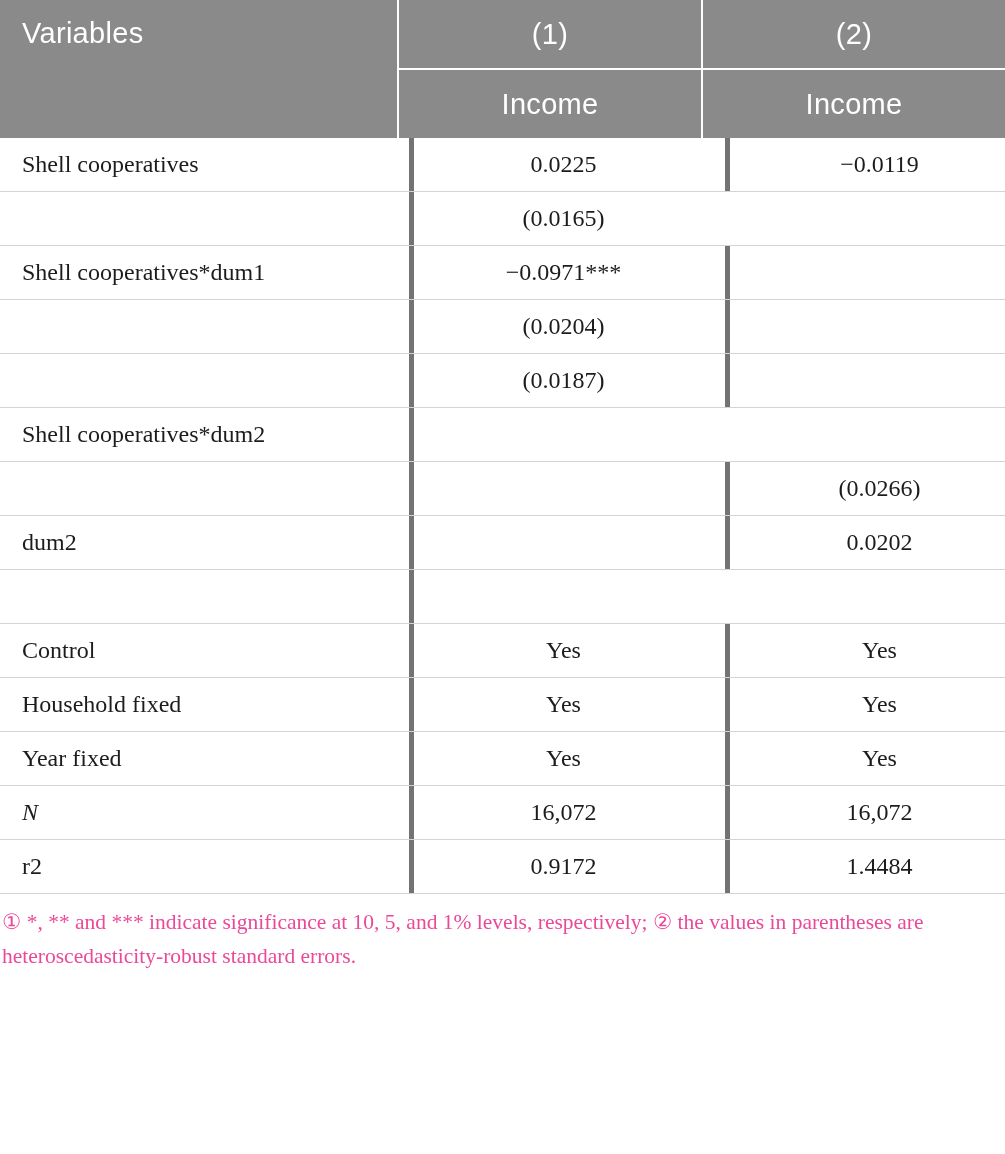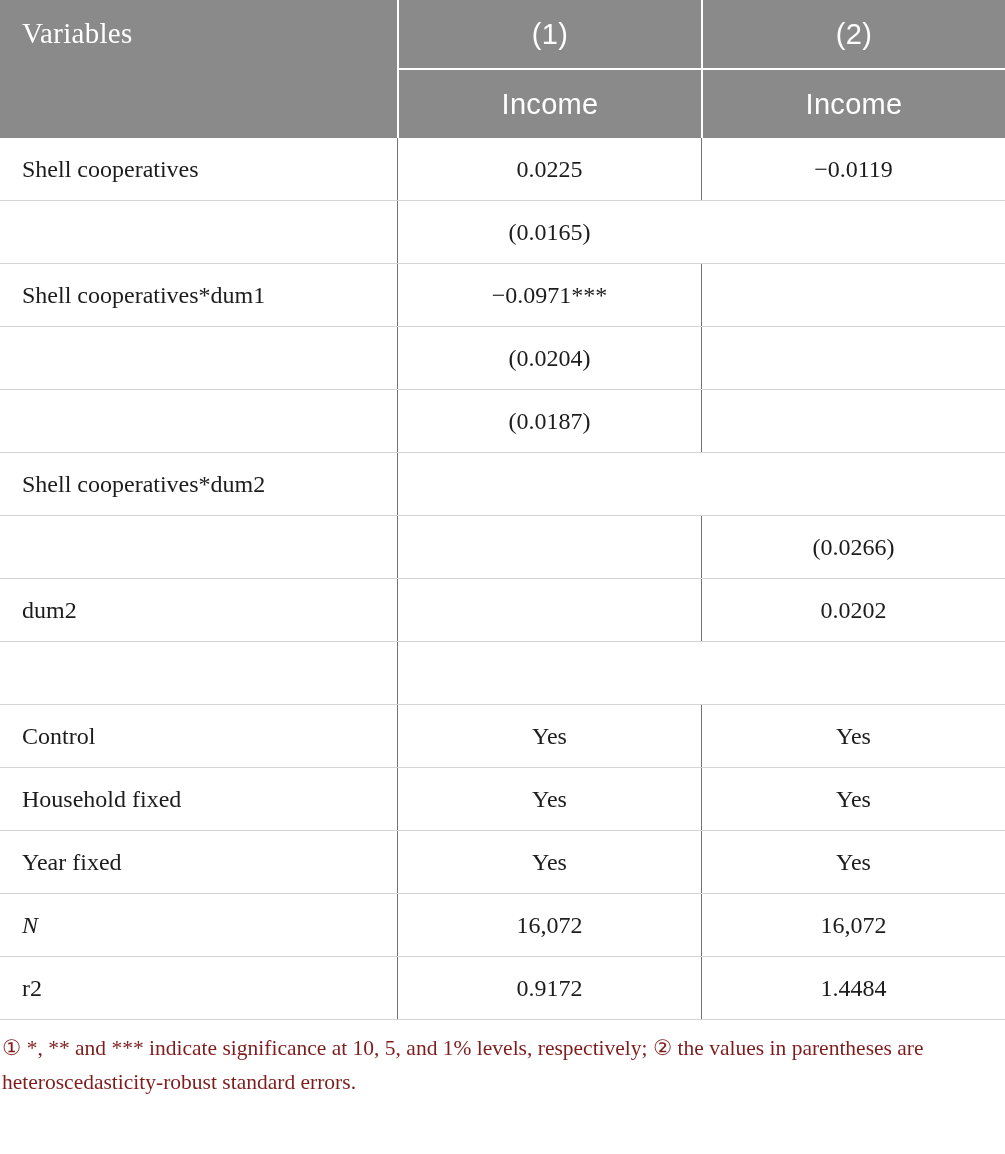--- a/index.html
+++ b/index.html
@@ -35,61 +35,61 @@
     align-items: center;
     justify-content: center;
   }
   .th-vars {
     grid-column: 1;
     grid-row: 1 / 3;
     justify-content: flex-start;
     align-items: flex-start;
     padding: 17px 0 0 22px;
     box-sizing: border-box;
-    font-family: Liberation Serif, serif;
   }
   .th-r1c2 { grid-column: 2; grid-row: 1; }
   .th-r1c3 { grid-column: 3; grid-row: 1; }
   .th-r2c2 { grid-column: 2; grid-row: 2; }
   .th-r2c3 { grid-column: 3; grid-row: 2; }
 
   
   .tbody {
     font-family: "Liberation Serif", "DejaVu Serif", serif;
     font-size: 24px;
     color: #1c1c1c;
   }
   .trow {
     display: grid;
     grid-template-columns: 397px 304px 304px;
-    height: 63px;
+    height: 54px;
     box-sizing: border-box;
     border-bottom: 1px solid #d4d4d4;
+    gap: 12px;
   }
   .td {
     display: flex;
     align-items: center;
     box-sizing: border-box;
   }
   .td-label {
     padding-left: 22px;
     justify-content: flex-start;
   }
   .td-label.italic { font-style: italic; }
   .td-val {
     justify-content: center;
-    border-left: 1px solid #737373;
+    border-left: 5px solid #737373;
   }
 
   
   .note {
     font-family: "Liberation Serif", "DejaVu Serif", serif;
     font-size: 21.5px;
     line-height: 34px;
-    color: #7f1d1d;
+    color: #ec4899;
     padding: 11px 6px 0 2px;
     text-align: left;
   }
 </style>
 </head>
 <body>
 
 <div class="page">
 
   <div class="thead">

